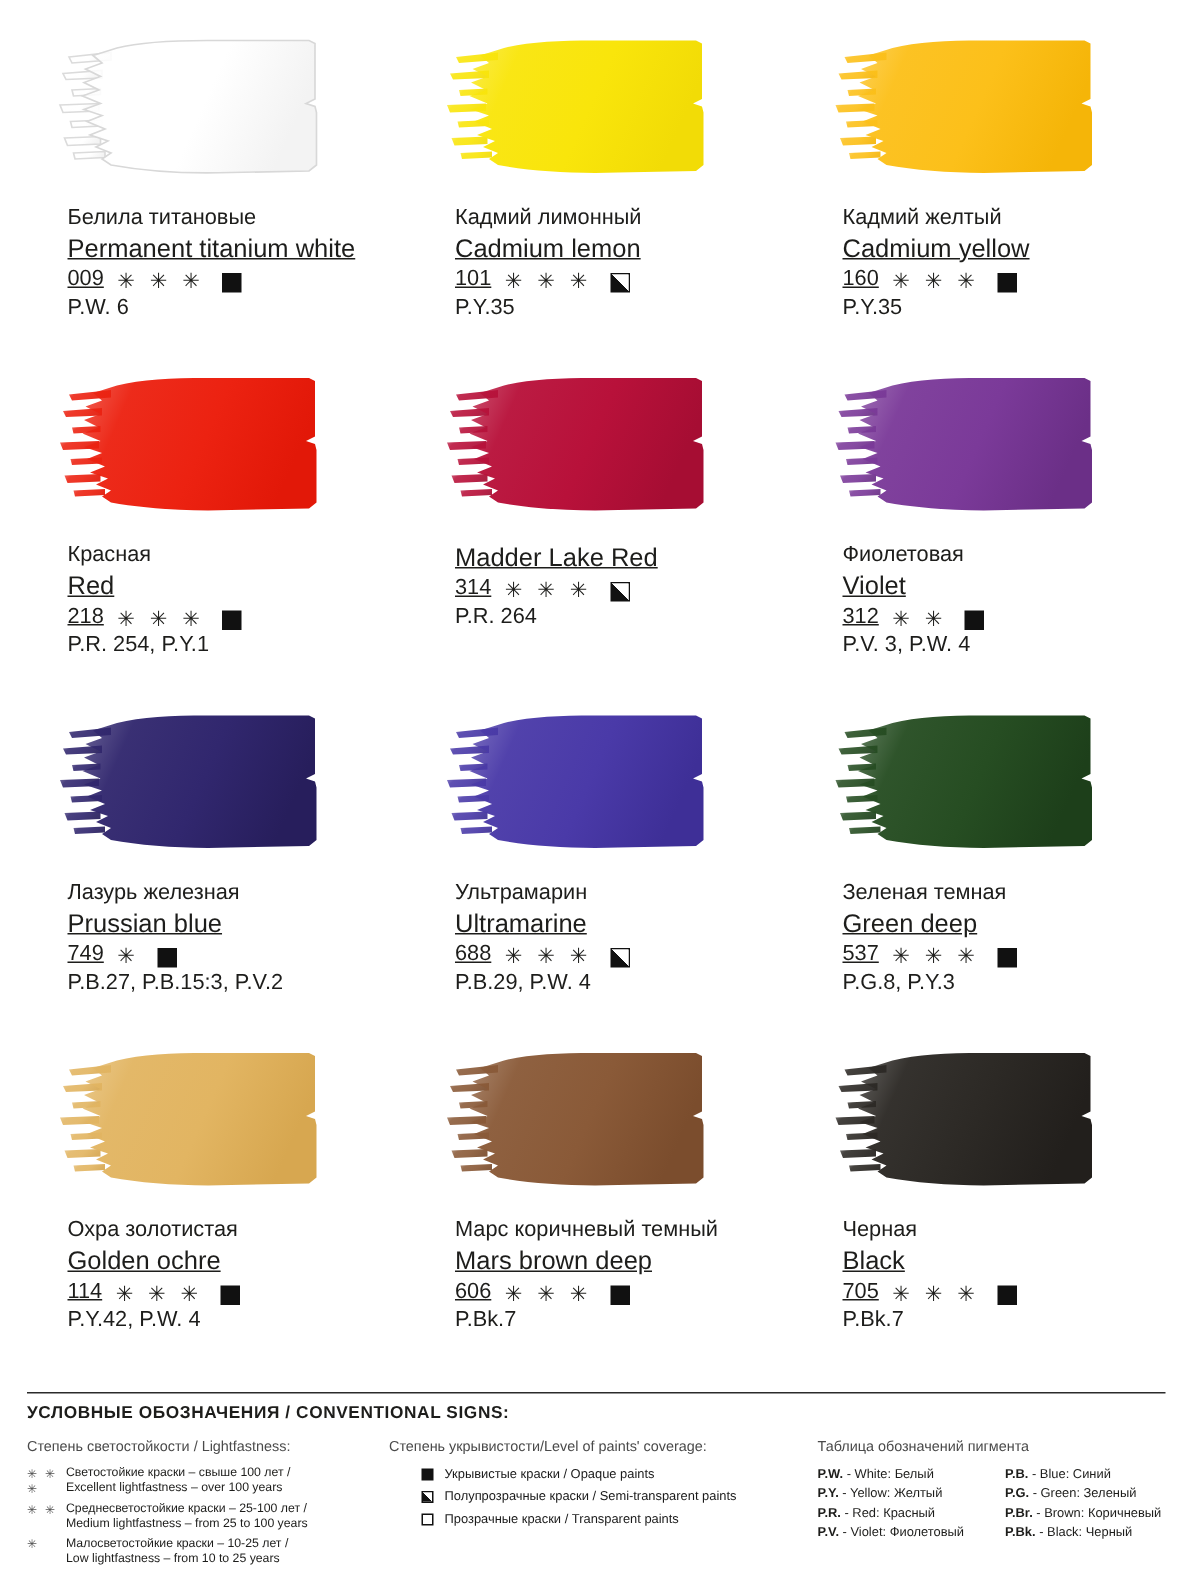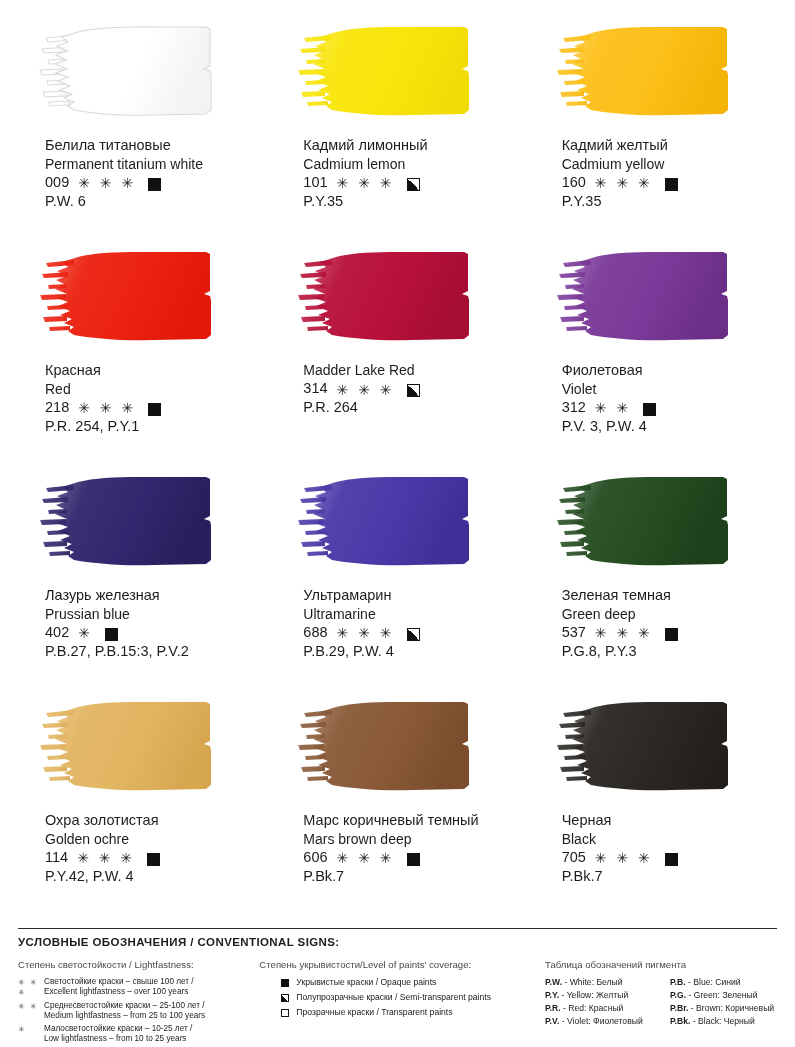--- a/index.html
+++ b/index.html
@@ -46,33 +46,34 @@
     margin-left: 25px;
     margin-top: 10px;
     line-height: 1.30;
   }
   .name-ru {
     font-size: 14.5px;
     color: #1d1d1b;
     white-space: nowrap;
   }
   .name-en {
-    font-size: 14px;
+    font-size: 17px;
     color: #1d1d1b;
     white-space: nowrap;
+    text-decoration: underline;
   }
   .codeline {
     font-size: 14.5px;
     color: #1d1d1b;
     display: flex;
     align-items: center;
     gap: 0;
     white-space: nowrap;
   }
-  .code { letter-spacing: 0px; }
+  .code { letter-spacing: 0px; text-decoration: underline; }
   .stars {
     margin-left: 9px;
     letter-spacing: 3px;
     font-size: 14px;
     position: relative;
     top: 1px;
   }
   .cov {
     display: inline-block;
     width: 13px; height: 13px;
@@ -392,21 +393,21 @@
             <path d="M13,63 L34,62 L34,66 L14,67 Z" fill="url(#g6)" stroke="none" opacity="0.92"></path>
             <path d="M9,74 L33,73 L33,78 L11,79 Z" fill="url(#g6)" stroke="none" opacity="0.92"></path>
             <path d="M15,84 L36,83 L36,87 L16,88 Z" fill="url(#g6)" stroke="none" opacity="0.92"></path>
     <path d="M44,14 C60,10 80,9 104,9 L172,9 L176,11 L176,48 L170,51 L176,53 L177,57 L177,92 L172,96 L120,97 C90,98 62,96 40,92 L34,88 L40,84 L30,80 L38,76 L26,72 L36,68 L24,63 L34,59 L22,55 L33,51 L21,46 L32,42 L22,37 L33,33 L23,28 L34,24 L28,19 Z" fill="url(#g6)" stroke="none"></path>
   </svg>
         </div>
      <div class="info">
        <div class="name-ru">Лазурь железная</div>
        <div class="name-en">Prussian blue</div>
        <div class="codeline">
-         <span class="code">402</span>
+         <span class="code">749</span>
          <span class="stars">✳</span>
          <span class="cov opaque"></span>
        </div>
        <div class="pigment">P.B.27, P.B.15:3, P.V.2</div>
      </div>
       </div>
       <div class="cell">
         <div class="swatch-wrap">
           <svg viewBox="0 0 205 108" xmlns="http://www.w3.org/2000/svg">
     <defs>

